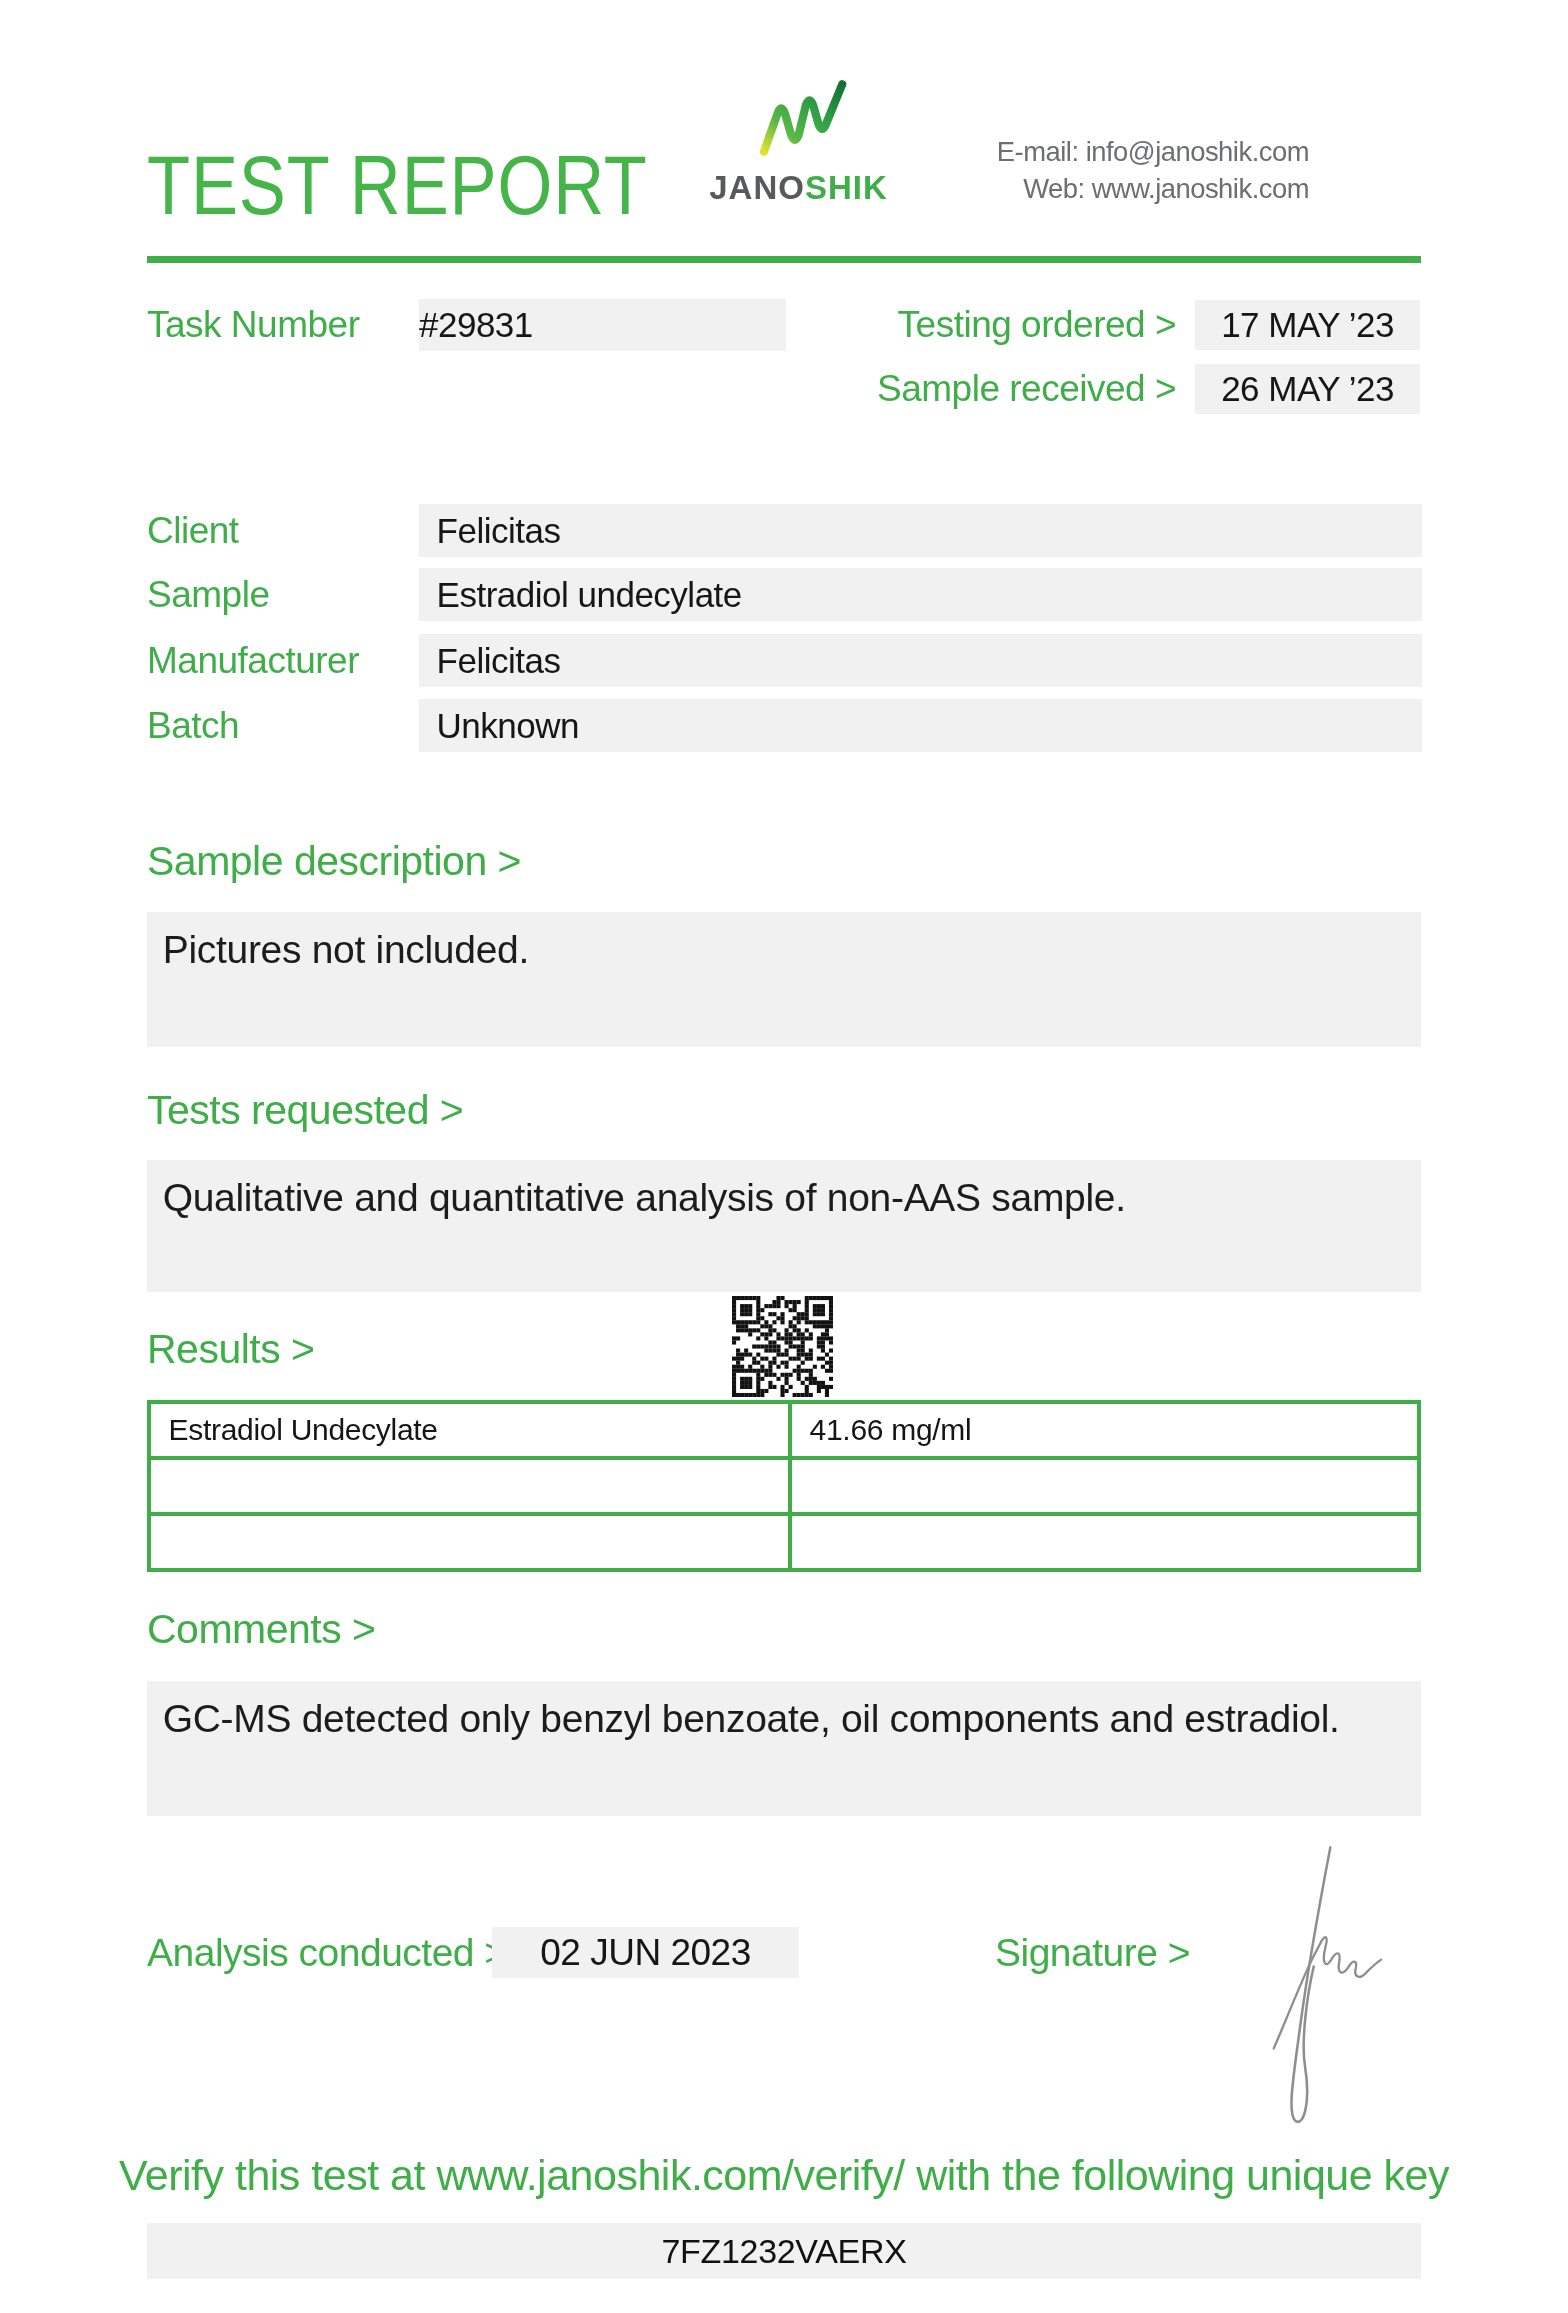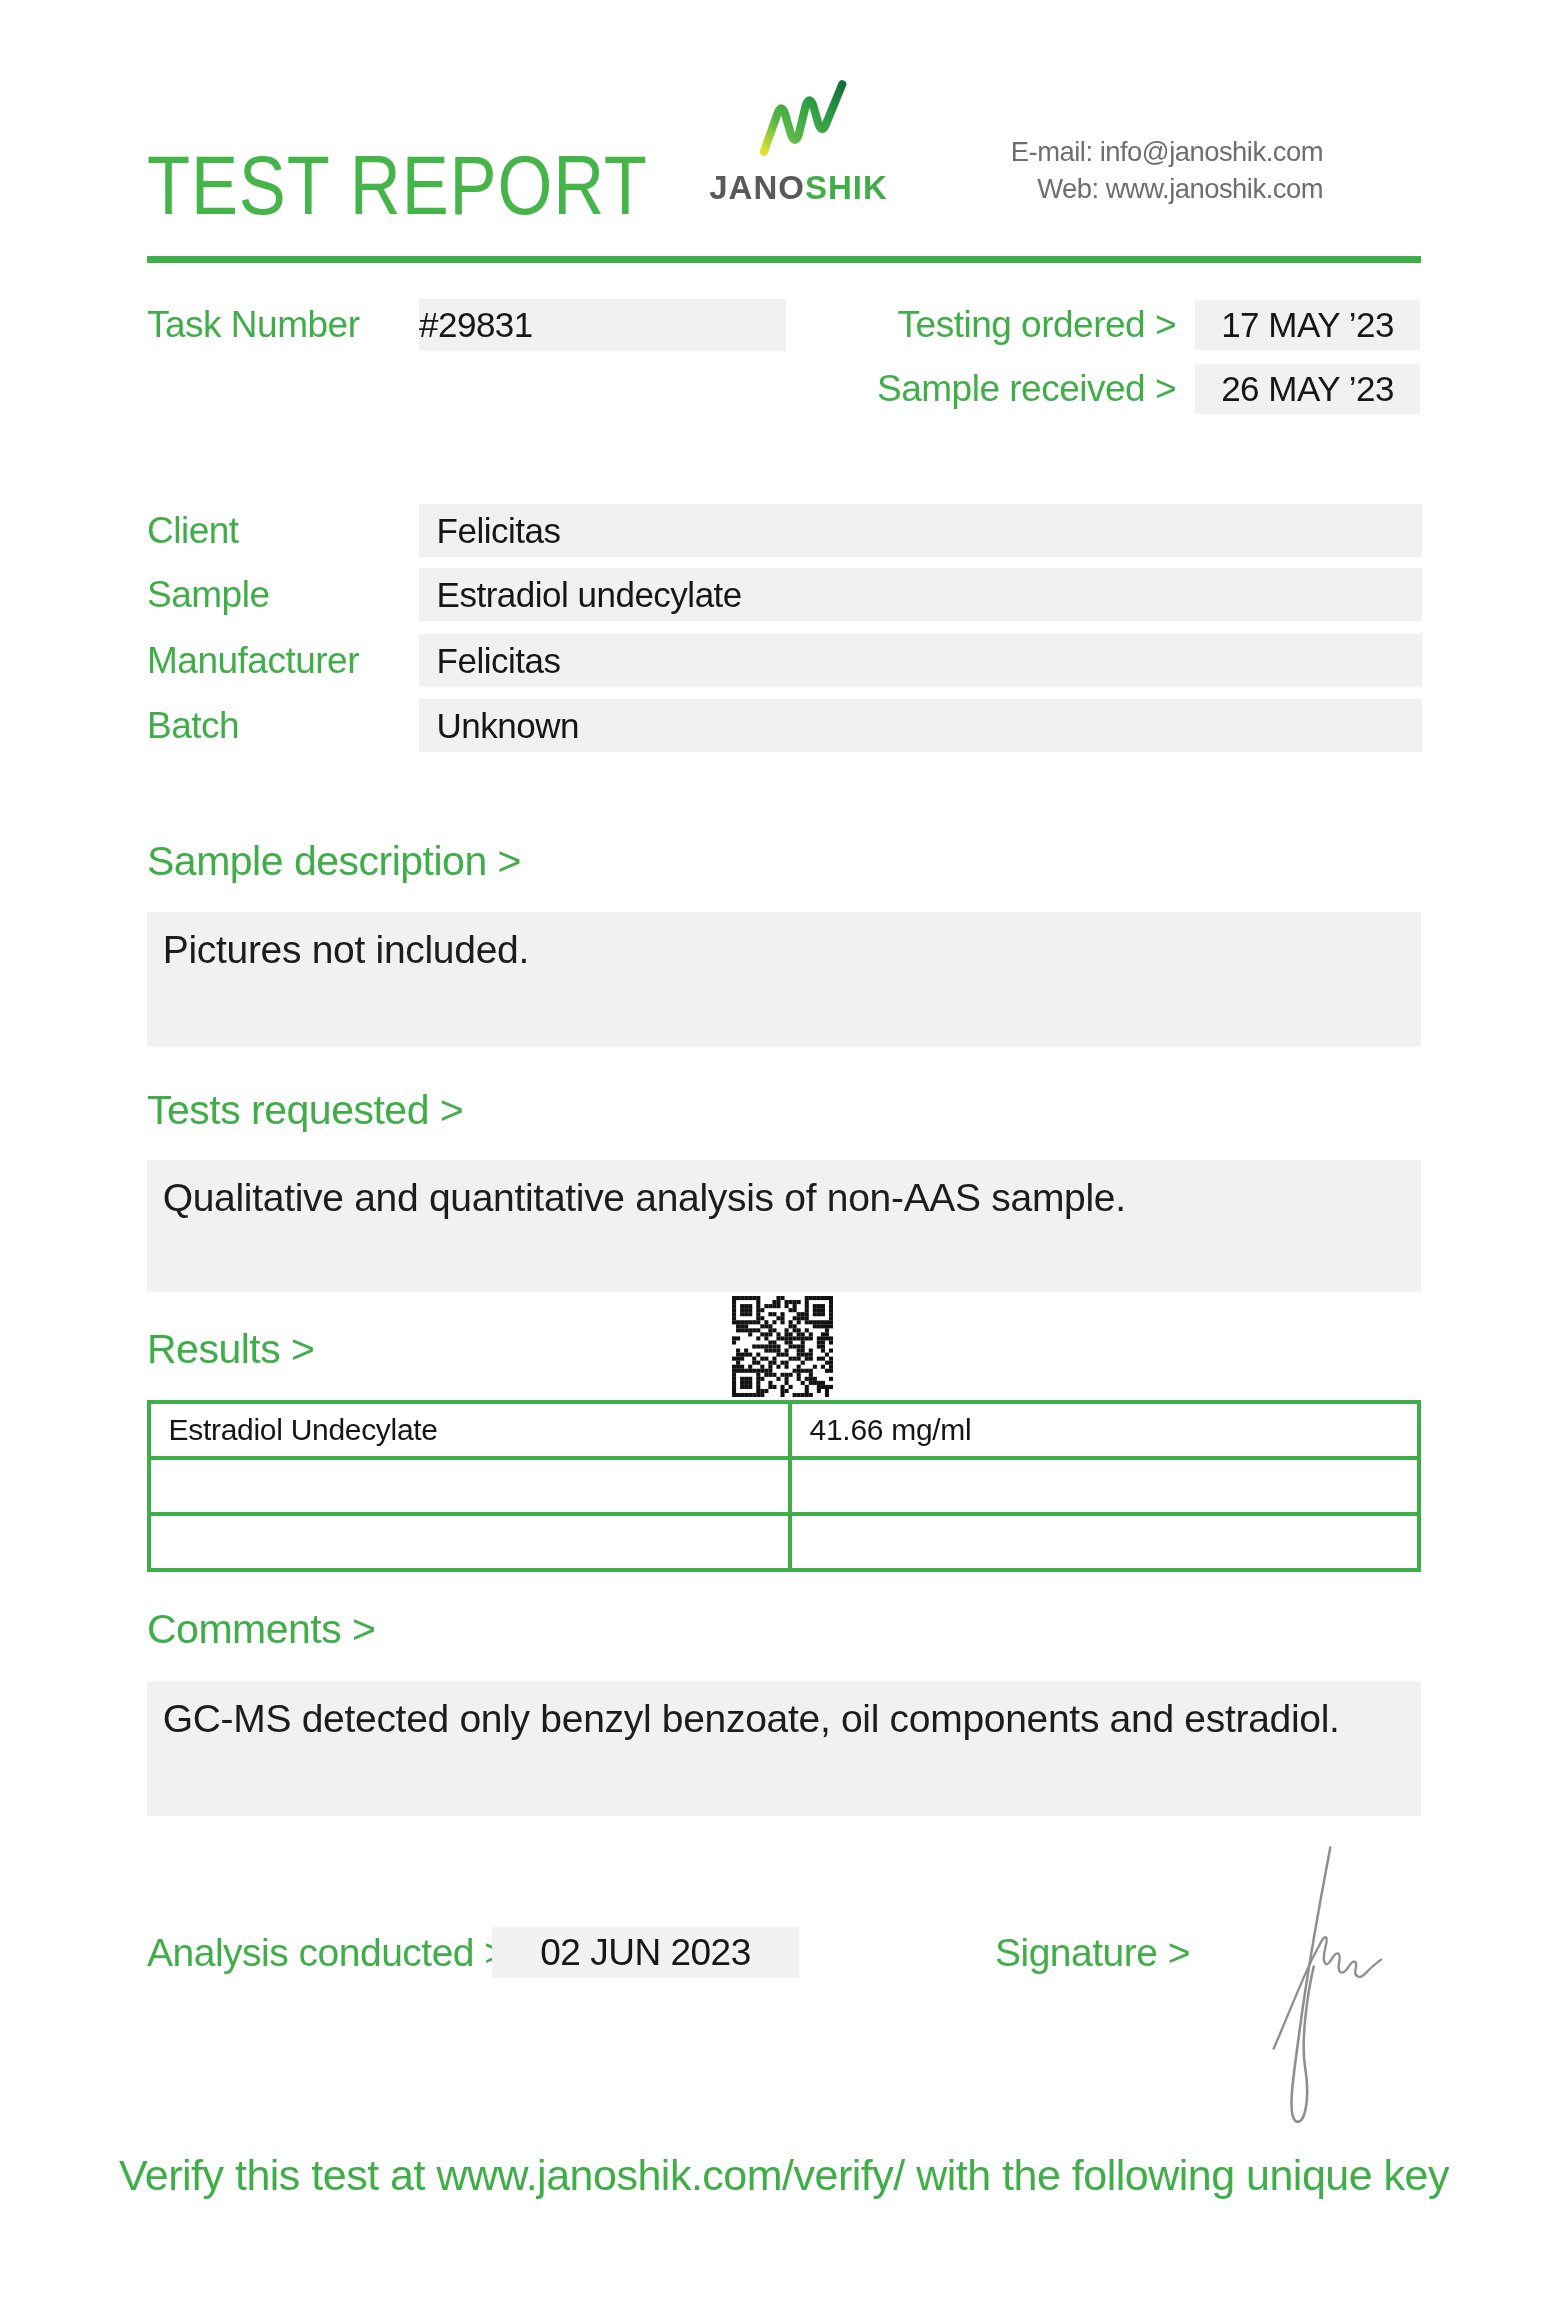--- a/index.html
+++ b/index.html
@@ -18,21 +18,21 @@
   .page{position:relative;width:1449px;height:2313px;background:#fff;overflow:hidden;}
 
   
   .title{position:absolute;left:147px;top:143px;font-size:84px;line-height:1;font-weight:400;
          color:var(--title-green,#45b549);letter-spacing:1px;transform:scaleX(.84);transform-origin:left top;white-space:nowrap;}
   .logo{position:absolute;left:676px;top:61px;width:245px;text-align:center;}
   .logo-chart{position:absolute;left:82px;top:15.7px;width:92px;height:82px;}
   .logo-text{position:absolute;left:0;top:108px;width:245px;font-size:33px;font-weight:700;
              letter-spacing:1px;color:var(--logo-gray,#58595b);white-space:nowrap;}
   .logo-text .green-part{color:var(--green,#3fae49);}
-  .contact{position:absolute;right:126px;top:133px;text-align:right;color:var(--contact-gray,#6d6e71);
+  .contact{position:absolute;right:140px;top:133px;text-align:right;color:var(--contact-gray,#6d6e71);
            font-size:27.4px;line-height:37px;letter-spacing:-0.5px;}
   .rule{position:absolute;left:147px;top:256px;width:1274px;height:6.9px;background:var(--green,#3fae49);}
 
   
   .glabel{color:var(--green,#3fae49);font-size:37px;letter-spacing:-0.5px;white-space:nowrap;}
   .vbox{position:absolute;background:var(--box-gray,#f1f1f2);display:flex;align-items:center;
         color:var(--text-dark,#161616);font-size:35px;letter-spacing:-0.5px;white-space:nowrap;}
   .flexlab{position:absolute;display:flex;align-items:center;}
 
   
@@ -502,15 +502,18 @@
   <div class="flexlab analysis-label glabel" style="font-size:39px">Analysis conducted &gt;</div>
   <div class="vbox analysis-box">02 JUN 2023</div>
   <div class="flexlab signature-label glabel" style="font-size:39px">Signature &gt;</div>
 
   <svg class="signature-svg" viewBox="0 0 126 300" fill="none">
     <path d="M70 8 C62 50 47 132 39 192 C32 244 26 280 34 288 C43 295 50 268 44 232 C40 206 46 160 53 130" stroke="#8e8e8e" stroke-width="2.6" stroke-linecap="round"></path>
     <path d="M12 214 C20 196 36 156 46 134 C52 120 58 110 61 104 C65 97 68 99 65 110 C61 126 65 133 71 123 C76 114 81 114 79 126 C77 136 82 141 89 130 C93 123 98 123 96 132 C94 140 99 144 106 137 C112 131 119 125 122 123" stroke="#8e8e8e" stroke-width="2.4" stroke-linecap="round"></path>
   </svg>
 
   <div class="verify-line">Verify this test at www.janoshik.com/verify/ with the following unique key</div>
+  <div class="key-box">
+    <span>7FZ1232VAERX</span>
+  </div>
 
 </div>
 
 
 </body></html>

